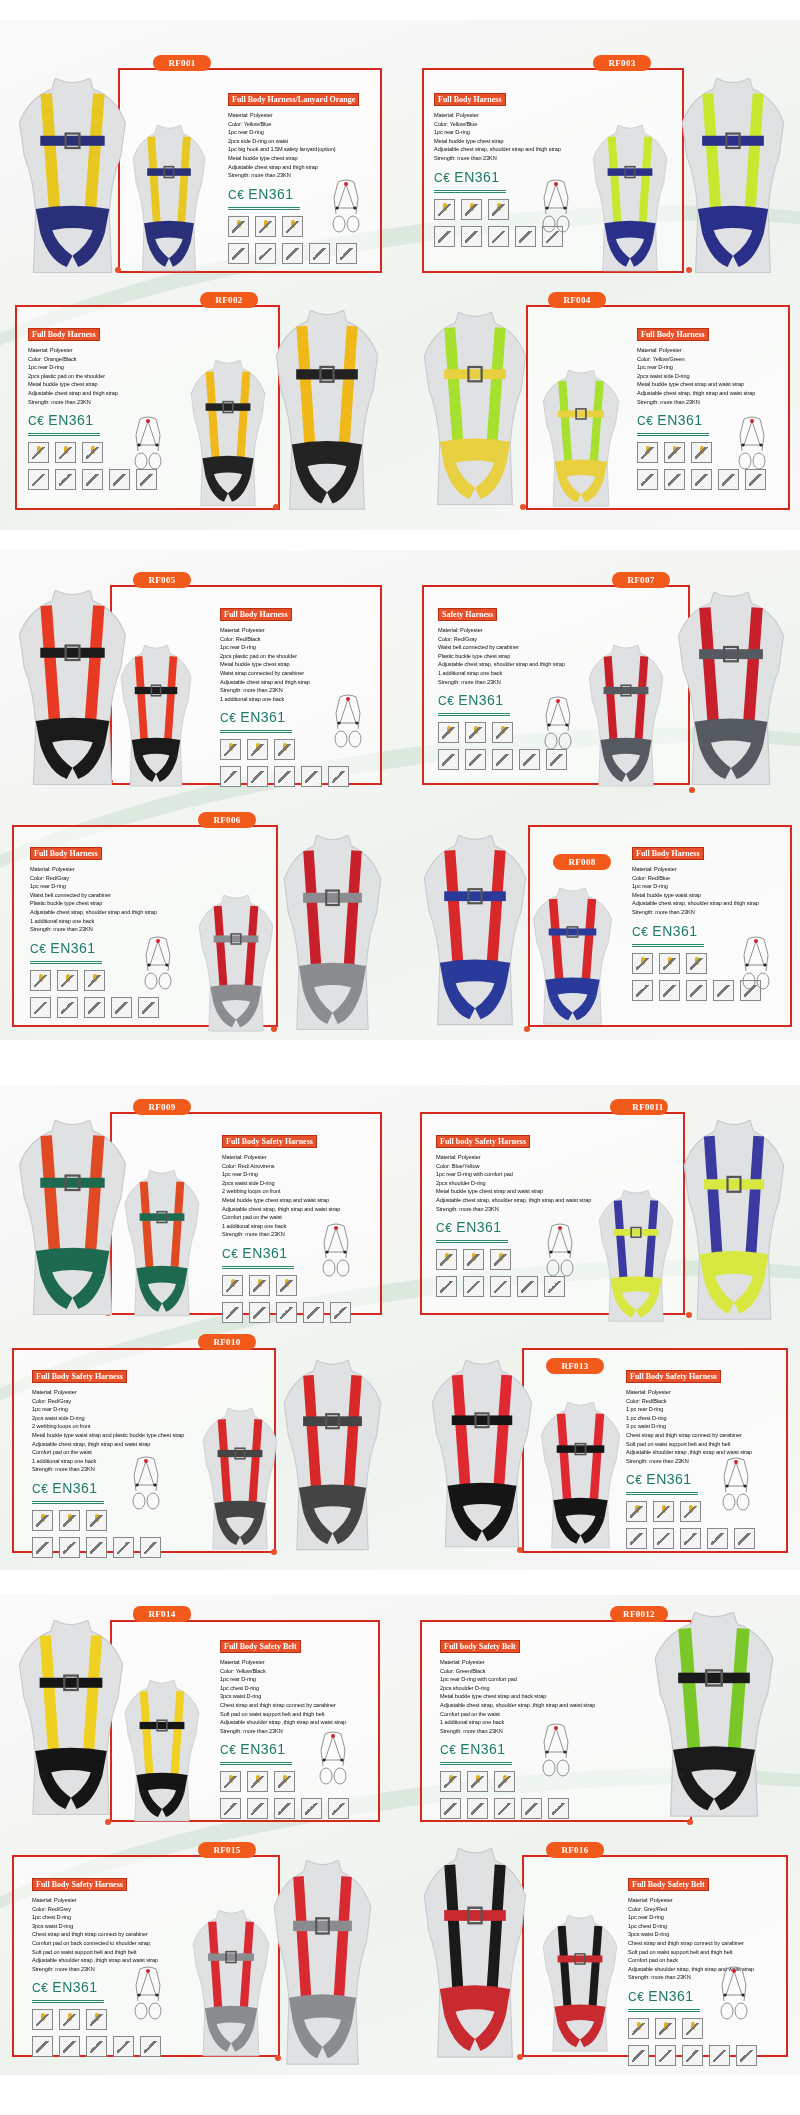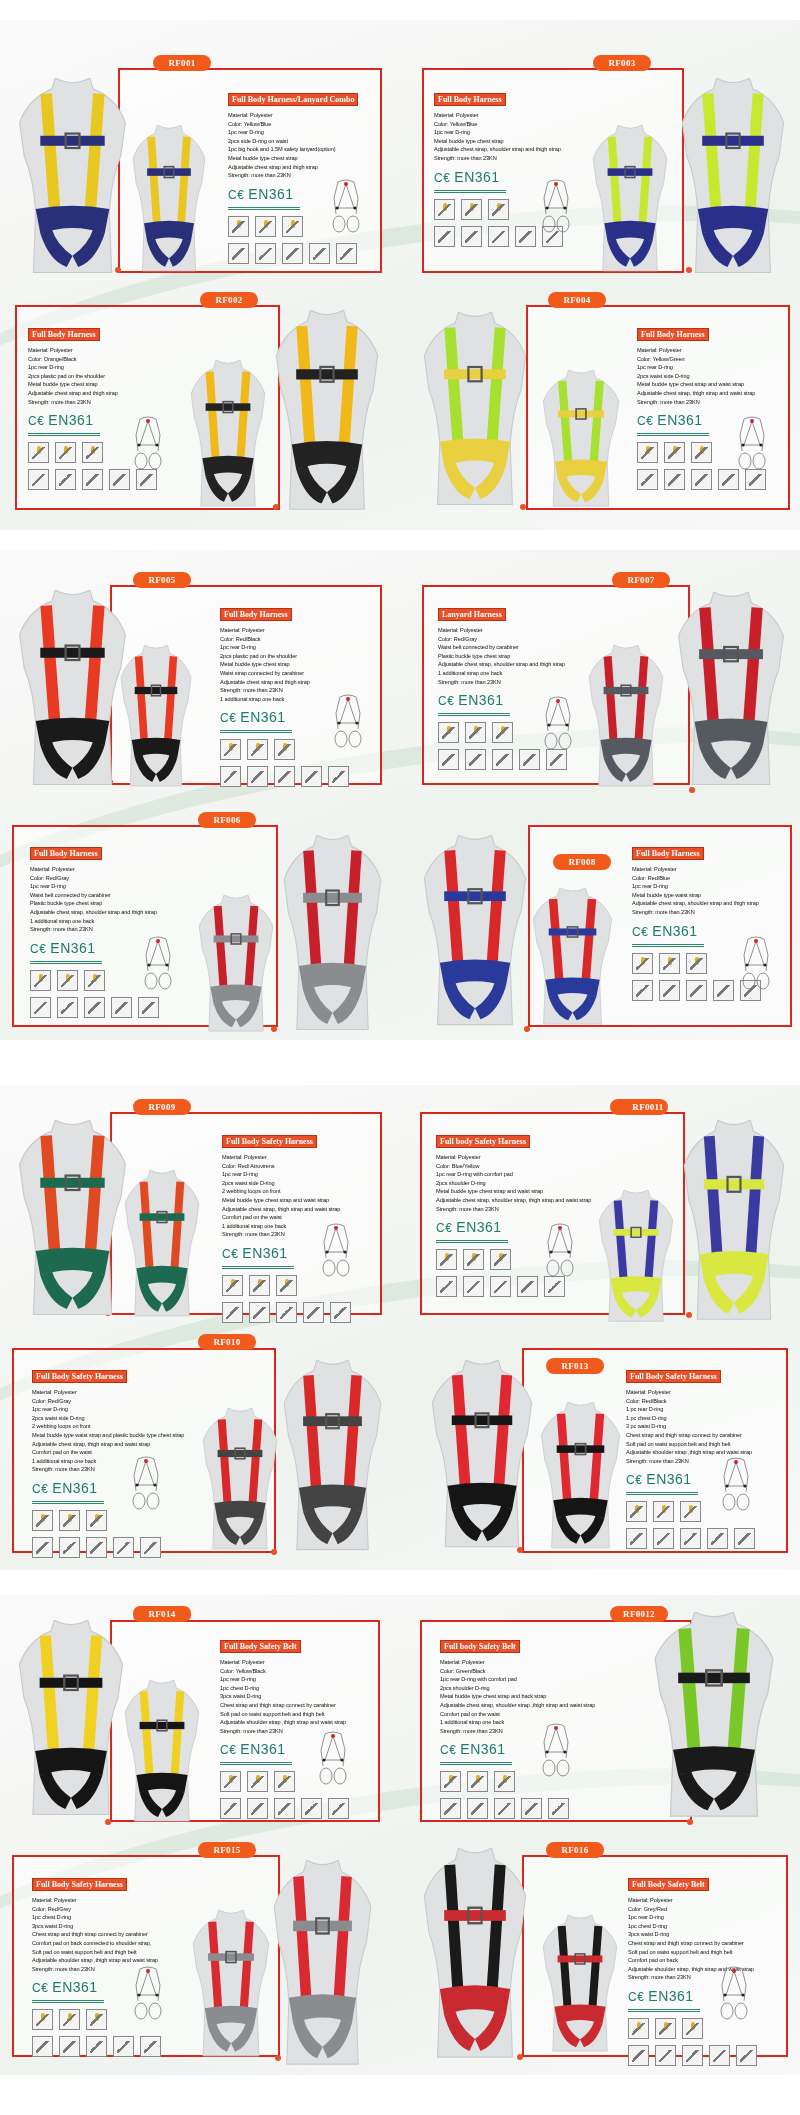--- a/index.html
+++ b/index.html
@@ -94,21 +94,21 @@
     <path d="M35 0 Q50 8 65 0 L68 10 Q88 18 96 40 L92 70 Q84 90 82 120 L84 175 L16 175 L18 120 Q16 90 8 70 L4 40 Q12 18 32 10 Z" fill="#dfe1e3" stroke="#c8cacc" stroke-width="1"></path>
     <rect x="26" y="14" width="10" height="110" fill="#e8c820" transform="rotate(-4 31 70)"></rect>
     <rect x="64" y="14" width="10" height="110" fill="#e8c820" transform="rotate(4 69 70)"></rect>
     <rect x="22" y="52" width="56" height="9" fill="#2a2f7a"></rect>
     <rect x="44" y="50" width="12" height="13" fill="none" stroke="#555" stroke-width="2"></rect>
     <path d="M18 118 Q50 112 82 118 L78 140 Q50 130 22 140 Z" fill="#2a2f7a"></path>
     <path d="M22 140 Q30 165 45 170 L50 160 Q36 150 32 136 Z" fill="#2a2f7a"></path>
     <path d="M78 140 Q70 165 55 170 L50 160 Q64 150 68 136 Z" fill="#2a2f7a"></path>
   </svg></div>
       <div class="code-tag" style="left: 153px; top: 55px;">RF001</div>
-      <div class="info" style="left: 228px; top: 88px;"><span class="title-badge">Full Body Harness/Lanyard Combo</span><ul class="specs">
+      <div class="info" style="left: 228px; top: 88px;"><span class="title-badge">Full Body Harness/Lanyard Orange</span><ul class="specs">
           <li>Material: Polyester</li>
           <li>Color: Yellow/Blue</li>
           <li>1pc rear D-ring</li>
           <li>2pcs side D-ring on waist</li>
           <li>1pc big hook and 1.5M safety lanyard(option)</li>
           <li>Metal buckle type chest strap</li>
           <li>Adjustable chest strap and thigh strap</li>
           <li>Strength: more than 23KN</li>
         </ul><div class="en-mark"><span class="ce">C€</span><span>EN361</span></div><div class="rule"></div><div class="icon-row">
           <div class="usage-icon person"></div>
@@ -361,21 +361,21 @@
     <path d="M35 0 Q50 8 65 0 L68 10 Q88 18 96 40 L92 70 Q84 90 82 120 L84 175 L16 175 L18 120 Q16 90 8 70 L4 40 Q12 18 32 10 Z" fill="#dfe1e3" stroke="#c8cacc" stroke-width="1"></path>
     <rect x="26" y="14" width="10" height="110" fill="#c8202a" transform="rotate(-4 31 70)"></rect>
     <rect x="64" y="14" width="10" height="110" fill="#c8202a" transform="rotate(4 69 70)"></rect>
     <rect x="22" y="52" width="56" height="9" fill="#555a60"></rect>
     <rect x="44" y="50" width="12" height="13" fill="none" stroke="#555" stroke-width="2"></rect>
     <path d="M18 118 Q50 112 82 118 L78 140 Q50 130 22 140 Z" fill="#555a60"></path>
     <path d="M22 140 Q30 165 45 170 L50 160 Q36 150 32 136 Z" fill="#555a60"></path>
     <path d="M78 140 Q70 165 55 170 L50 160 Q64 150 68 136 Z" fill="#555a60"></path>
   </svg></div>
       <div class="code-tag" style="left: 612px; top: 572px;">RF007</div>
-      <div class="info" style="left: 438px; top: 603px;"><span class="title-badge">Lanyard Harness</span><ul class="specs">
+      <div class="info" style="left: 438px; top: 603px;"><span class="title-badge">Safety Harness</span><ul class="specs">
           <li>Material: Polyester</li>
           <li>Color: Red/Gray</li>
           <li>Waist belt connected by carabiner</li>
           <li>Plastic buckle type chest strap</li>
           <li>Adjustable chest strap, shoulder strap and thigh strap</li>
           <li>1 additional strap one back</li>
           <li>Strength: more than 23KN</li>
         </ul><div class="en-mark"><span class="ce">C€</span><span>EN361</span></div><div class="rule"></div><div class="icon-row">
           <div class="usage-icon person"></div>
           <div class="usage-icon person"></div>

